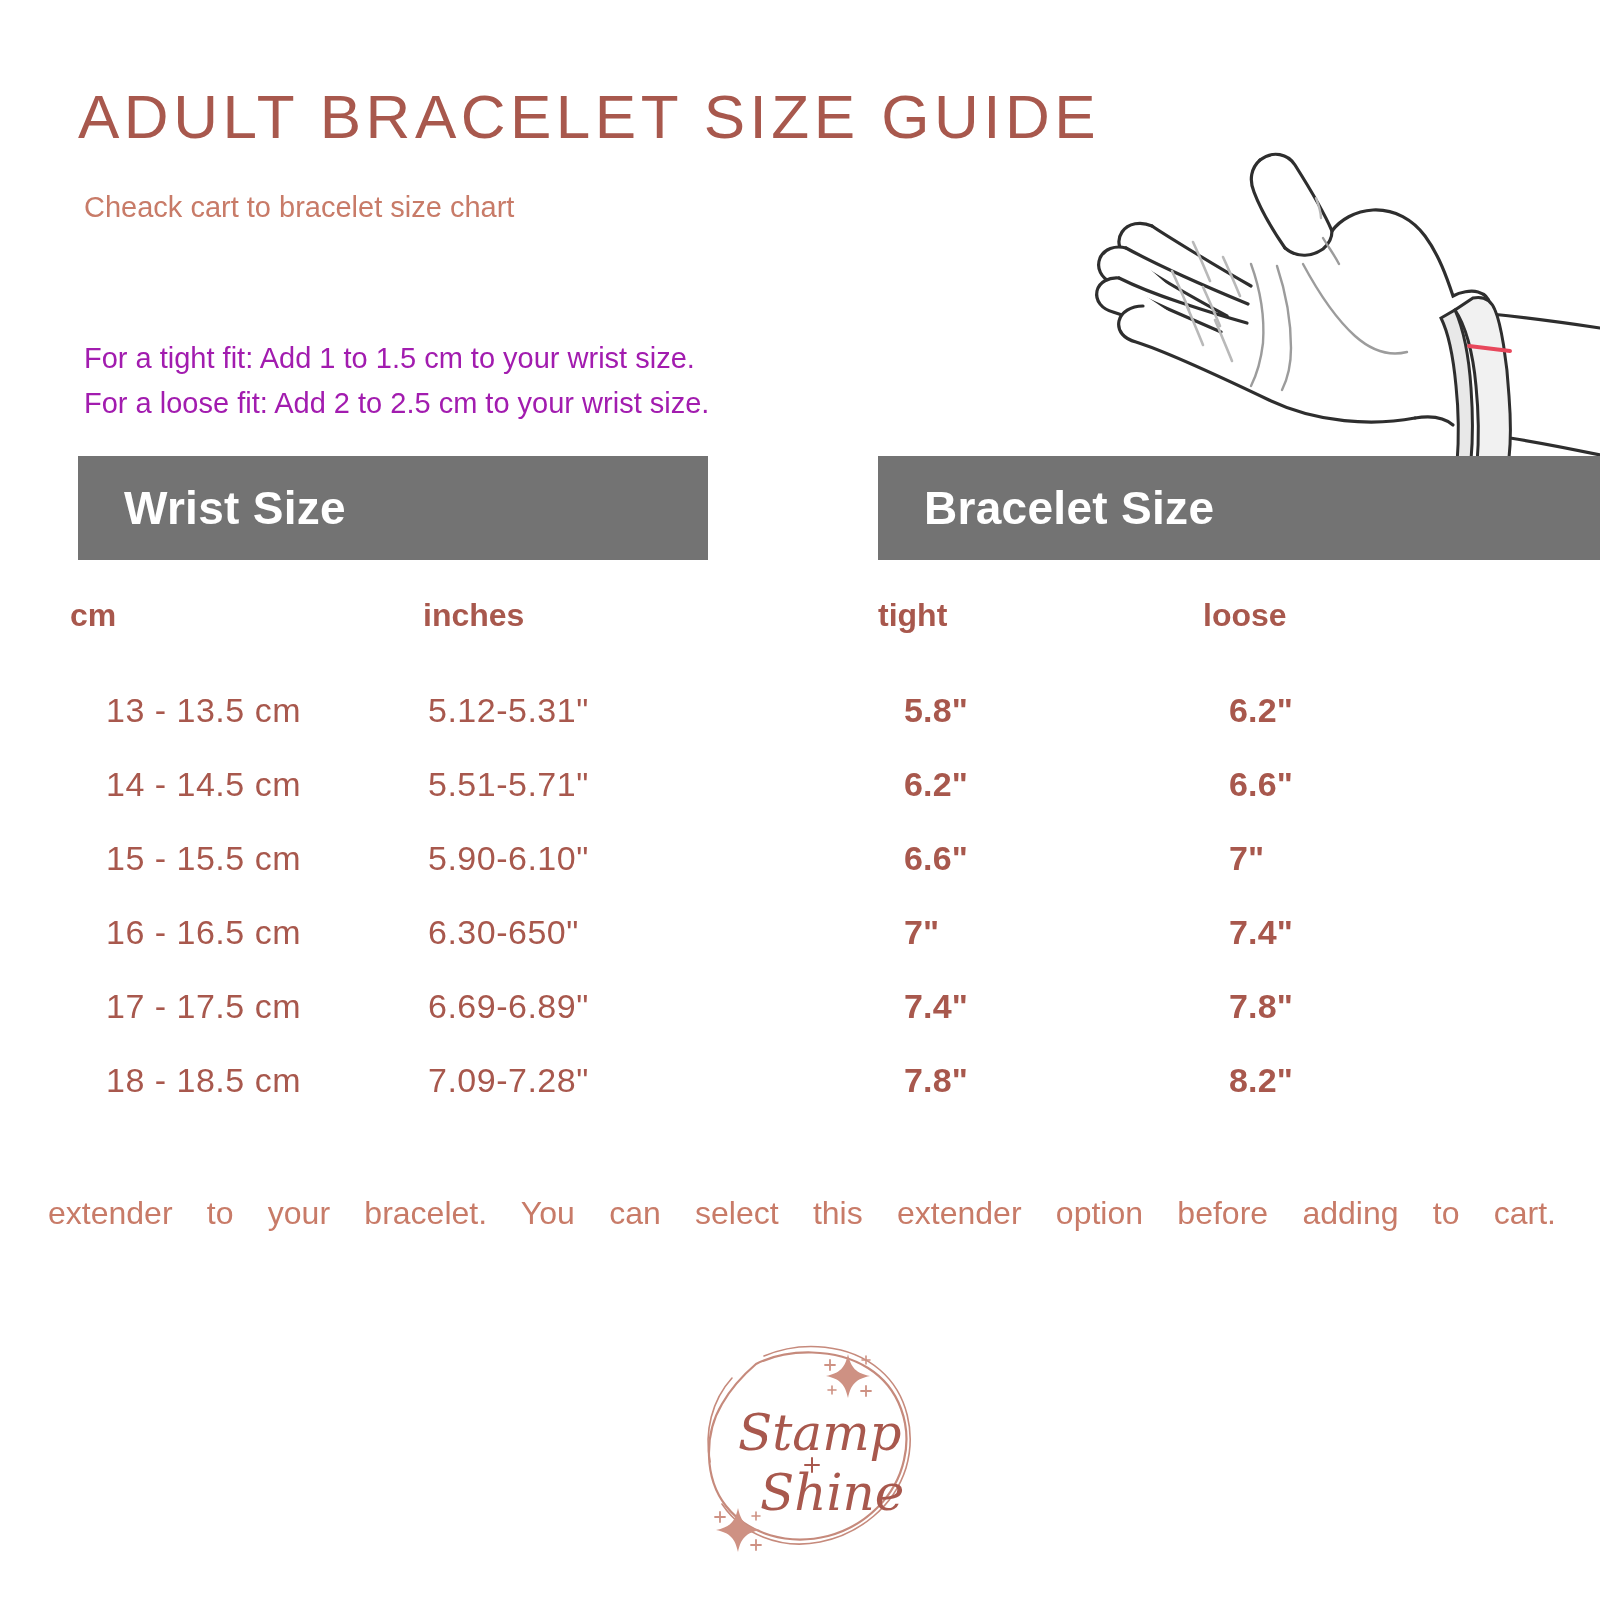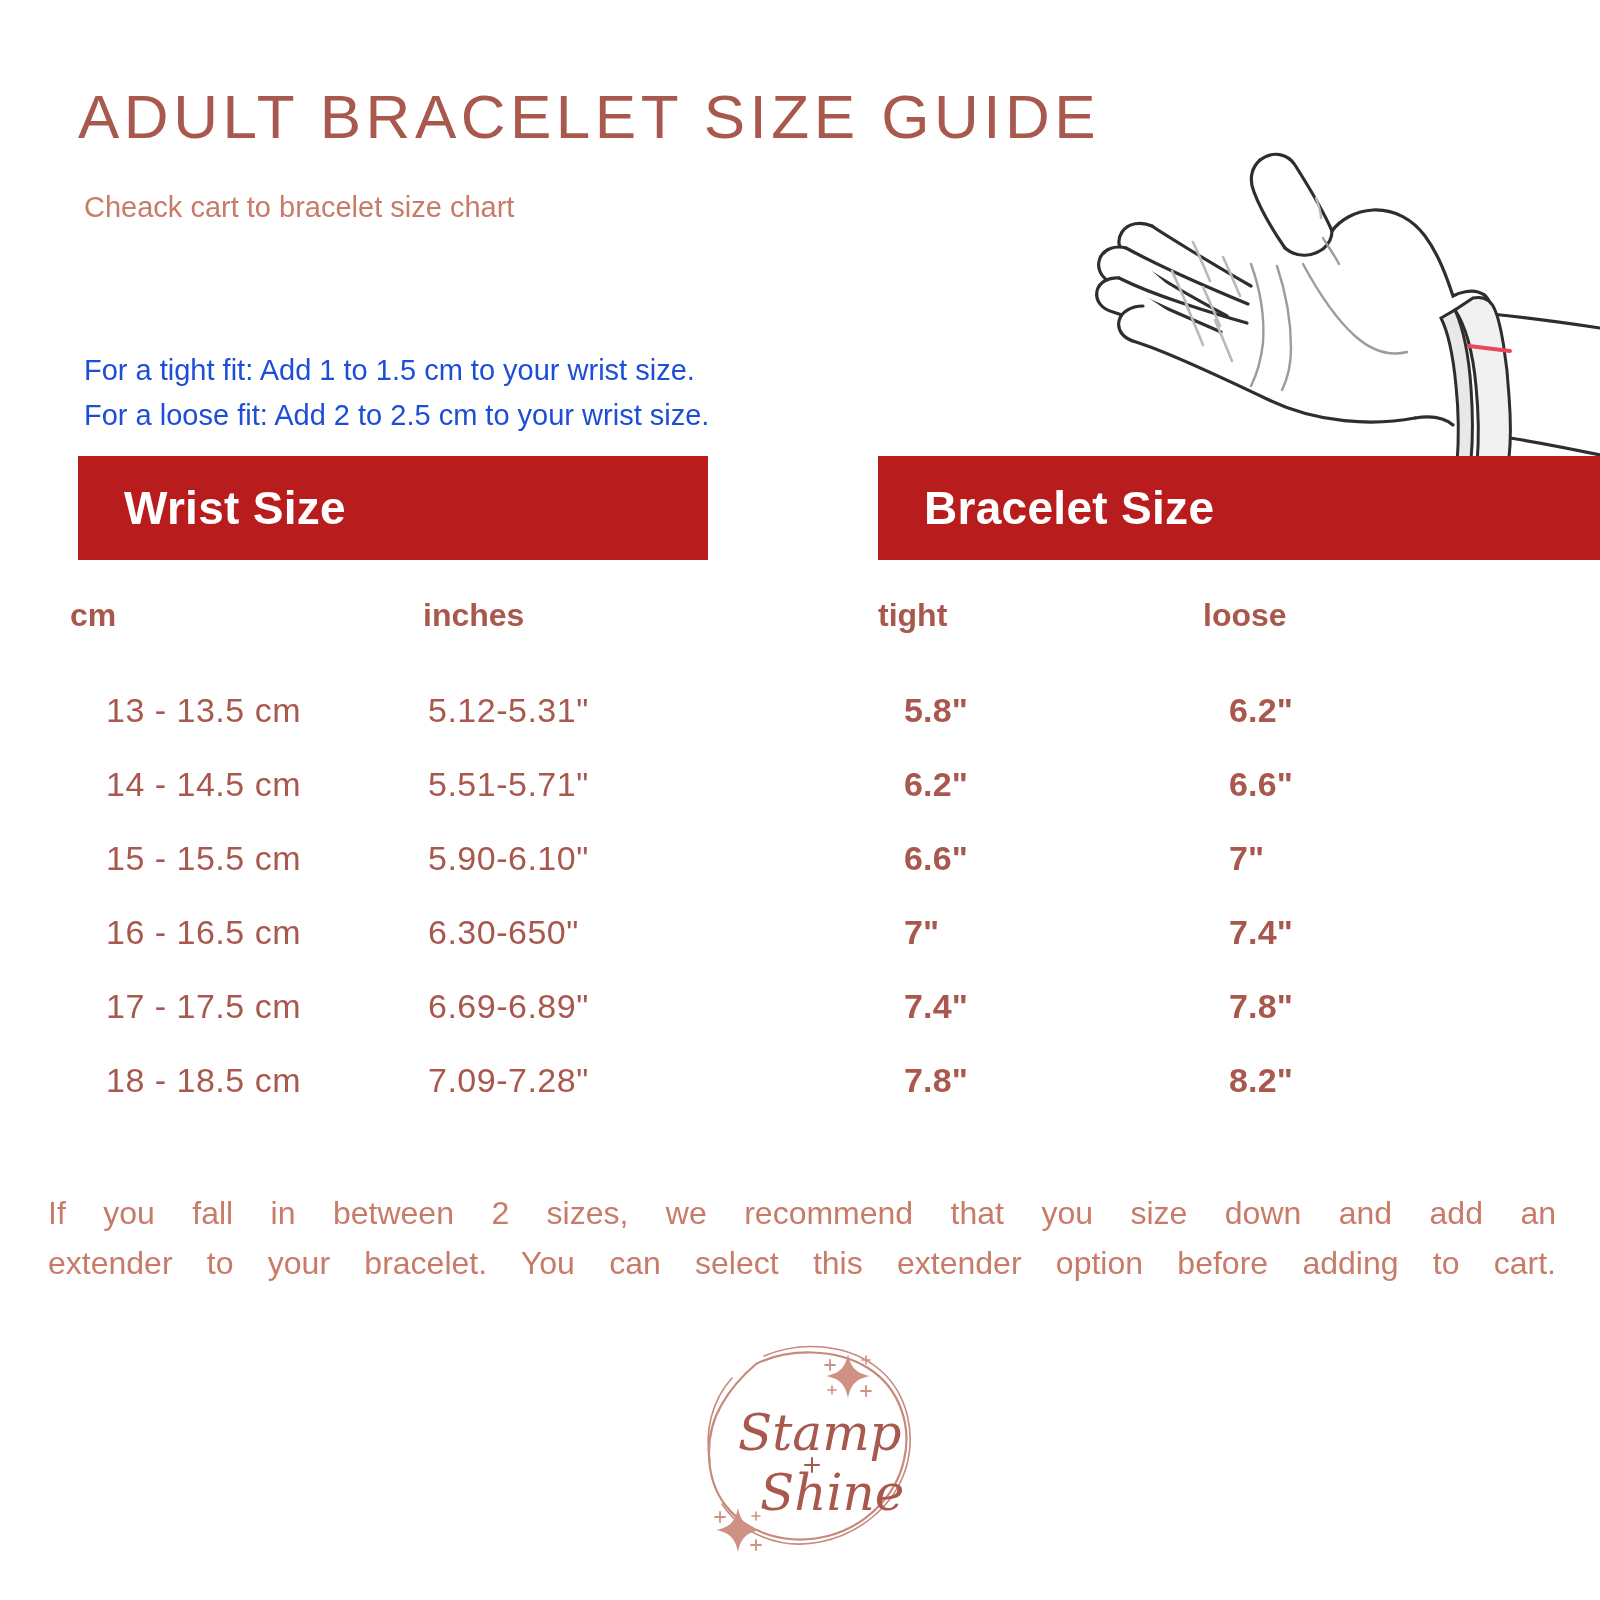--- a/index.html
+++ b/index.html
@@ -37,43 +37,43 @@
     top: 186px;
     color: #C87B68;
     font-size: 29px;
     font-weight: 300;
     line-height: 43px;
     white-space: nowrap;
   }
   .fit-block {
     position: absolute;
     left: 84px;
-    top: 348px;
-    color: #1d4ed8;
+    top: 336px;
+    color: #a21caf;
     font-size: 29px;
     font-weight: 300;
     line-height: 45px;
     white-space: nowrap;
   }
 
   
   .hand-illustration {
     position: absolute;
     left: 1055px;
     top: 138px;
     width: 545px;
     height: 340px;
   }
   .hand-illustration svg { display: block; }
 
   
   .band {
     position: absolute;
     height: 104px;
-    background: #b91c1c;
+    background: #737373;
     display: flex;
     align-items: center;
   }
   .band-wrist { left: 78px; top: 456px; width: 630px; }
   .band-bracelet { left: 878px; top: 456px; width: 730px; }
   .band-label {
     color: #ffffff;
     font-size: 46px;
     font-weight: bold;
     letter-spacing: 0.3px;
@@ -266,21 +266,20 @@
     </div>
     <div class="row">
       <div class="cell cell-light c-cm">18 - 18.5 cm</div>
       <div class="cell cell-light c-in">7.09-7.28"</div>
       <div class="cell cell-bold c-tight">7.8"</div>
       <div class="cell cell-bold c-loose">8.2"</div>
     </div>
   </div>
 
 <div class="footer-note">
-  <span class="line-justify">If you fall in between 2 sizes, we recommend that you size down and add an</span>
   <span class="line-justify">extender to your bracelet. You can select this extender option before adding to cart.</span>
 </div>
 
 <div class="logo-wrap">
   <svg width="300" height="260" viewBox="0 0 300 260" fill="none" xmlns="http://www.w3.org/2000/svg">
 
     <path d="M96 52 C128 36 176 36 208 56 C240 76 252 114 244 148
              C236 184 206 214 168 224 C128 234 88 222 66 194
              C44 166 44 122 62 92 C70 78 82 64 96 52 Z" stroke="#C68A7C" stroke-width="2.2" fill="none" stroke-linecap="round"></path>
     <path d="M104 44 C142 28 190 32 220 58 C248 82 256 122 246 156

